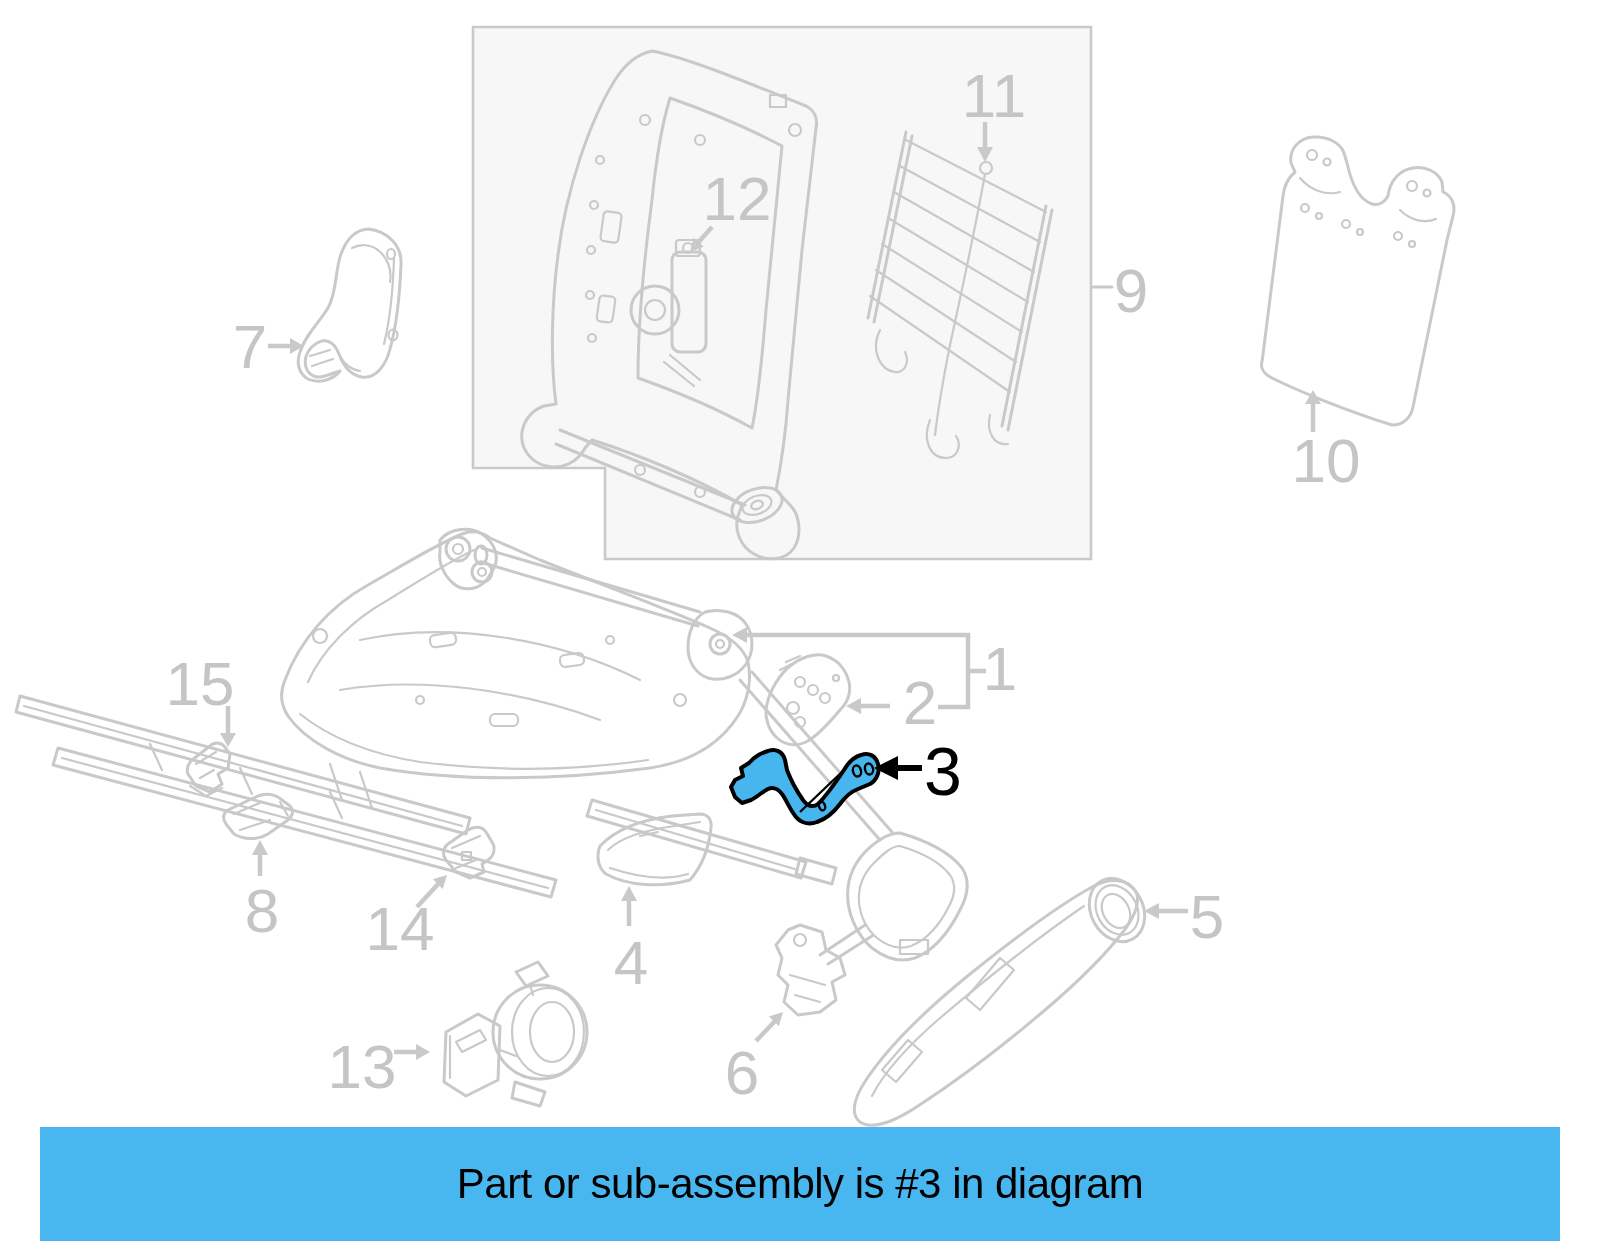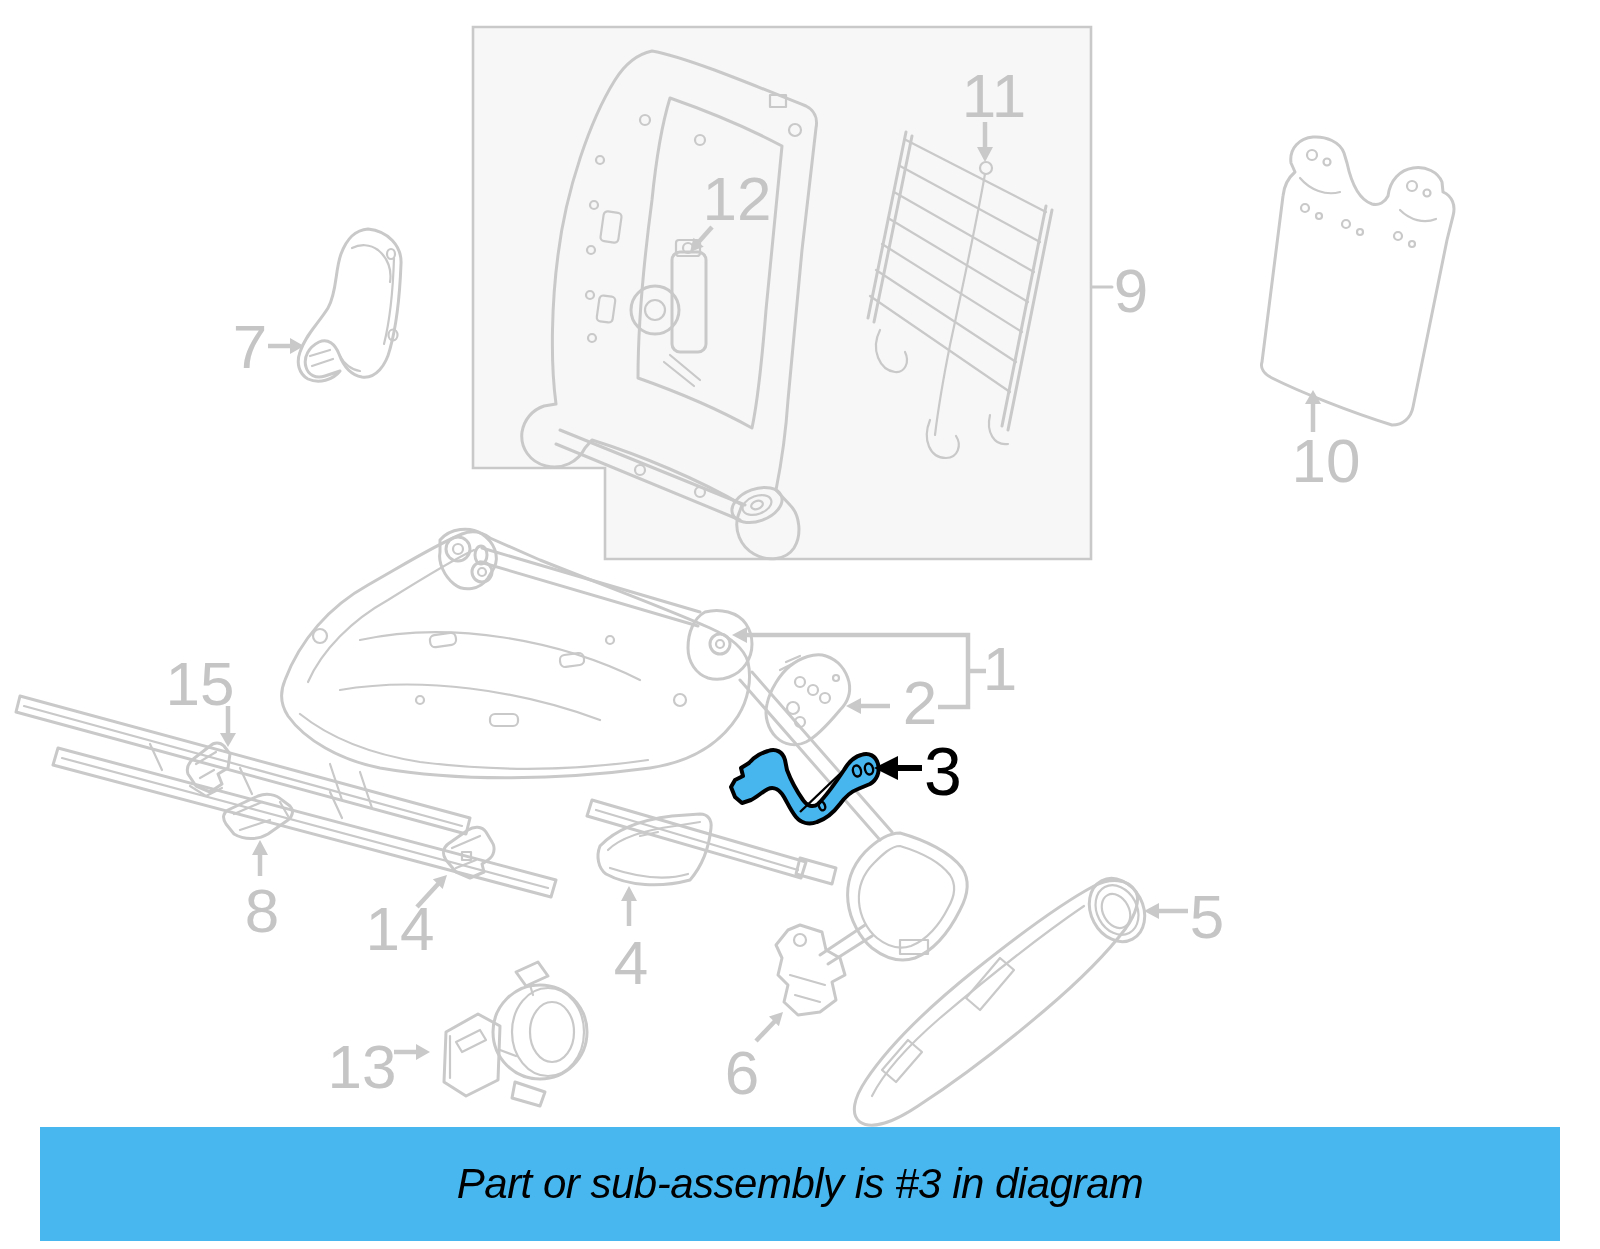--- a/index.html
+++ b/index.html
@@ -11,21 +11,21 @@
   .boxfill{fill:#f7f7f7;stroke:#c9c9c9;stroke-width:2.6;}
   .callout-label{font-family:"Liberation Sans",sans-serif;font-size:62px;fill:#c5c5c5;text-anchor:middle;}
   .callout-label-dark{font-family:"Liberation Sans",sans-serif;font-size:68px;fill:#000000;text-anchor:middle;}
   .lead{stroke:#c9c9c9;stroke-width:4.5;fill:none;stroke-linecap:butt;}
   .lead-head{fill:#c9c9c9;stroke:none;}
   .lead-dark{stroke:#000000;stroke-width:6;fill:none;}
   .lead-head-dark{fill:#000000;stroke:none;}
   .hl{stroke:#000000;stroke-width:4;stroke-linejoin:round;stroke-linecap:round;}
   .hl-detail{stroke:#000000;stroke-width:2.4;fill:none;stroke-linejoin:round;}
   #banner{position:absolute;left:40px;top:1127px;width:1520px;height:114px;background:#48b7ef;
-          display:flex;flex-direction:column;align-items:center;justify-content:center;gap:2px;font-style:italic;}
+          display:flex;flex-direction:column;align-items:center;justify-content:center;gap:2px;}
   #banner .bline{font-size:42px;line-height:48px;color:#000;letter-spacing:-0.5px;white-space:nowrap;}
 </style>
 </head>
 <body>
 
 <div id="stage">
 <svg width="1600" height="1249" viewBox="0 0 1600 1249">
 
   <g>
     <path class="boxfill" d="M473,27 H1091 V559 H605 V468 H473 Z"></path>

